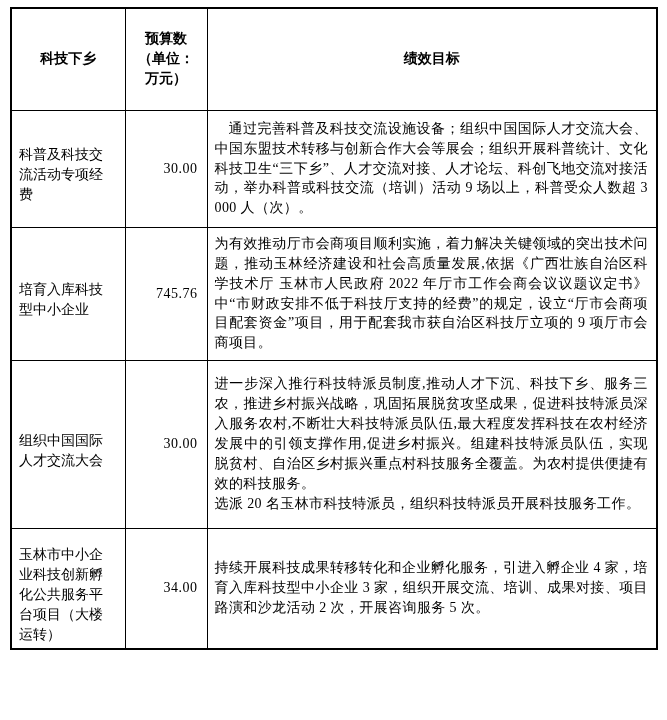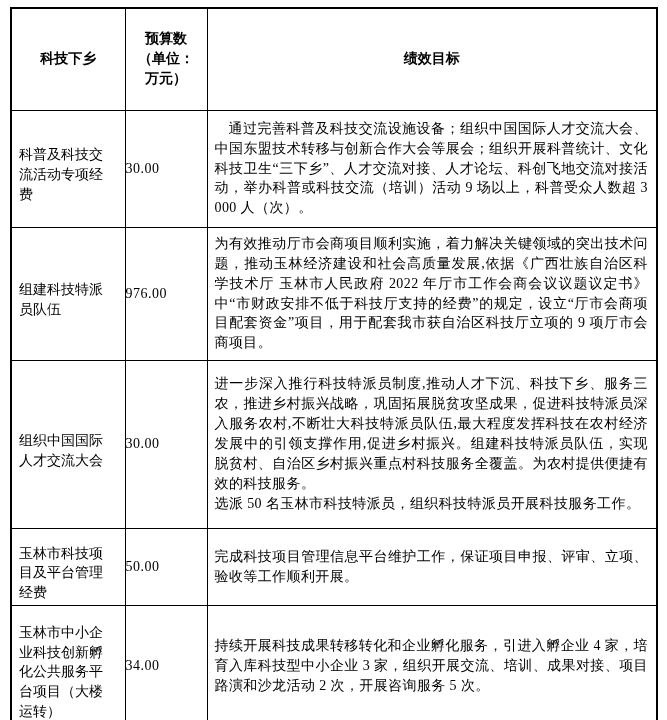--- a/index.html
+++ b/index.html
@@ -49,22 +49,22 @@
     font-weight: bold;
     text-align: center;
     white-space: pre-line;
     padding: 10px 4px;
   }
   td.name {
     text-align: left;
     padding: 15px 10px 2px 7px;
   }
   td.budget {
-    text-align: left;
-    padding: 0;
+    text-align: right;
+    padding: 9px;
     letter-spacing: 0.5px;
     margin-left: 32px;
   }
   td.goal {
     text-align: justify;
     white-space: pre-line;
     padding: 2px 8px 2px 7px;
     letter-spacing: 0.4px;
   }
   td.goal.first-indent {
@@ -90,34 +90,29 @@
         <th>绩效目标</th>
       </tr>
     </thead>
     <tbody>
       <tr class="r0">
         <td class="name">科普及科技交流活动专项经费</td>
         <td class="budget">30.00</td>
         <td class="goal first-indent">通过完善科普及科技交流设施设备；组织中国国际人才交流大会、中国东盟技术转移与创新合作大会等展会；组织开展科普统计、文化科技卫生“三下乡”、人才交流对接、人才论坛、科创飞地交流对接活动，举办科普或科技交流（培训）活动 9 场以上，科普受众人数超 3000 人（次）。</td>
       </tr>
       <tr class="r1">
-        <td class="name">组建科技特派员队伍</td>
-        <td class="budget">976.00</td>
+        <td class="name">培育入库科技型中小企业</td>
+        <td class="budget">745.76</td>
         <td class="goal">为有效推动厅市会商项目顺利实施，着力解决关键领域的突出技术问题，推动玉林经济建设和社会高质量发展,依据《广西壮族自治区科学技术厅 玉林市人民政府 2022 年厅市工作会商会议议题议定书》中“市财政安排不低于科技厅支持的经费”的规定，设立“厅市会商项目配套资金”项目，用于配套我市获自治区科技厅立项的 9 项厅市会商项目。</td>
       </tr>
       <tr class="r2">
         <td class="name">组织中国国际人才交流大会</td>
         <td class="budget">30.00</td>
         <td class="goal">进一步深入推行科技特派员制度,推动人才下沉、科技下乡、服务三农，推进乡村振兴战略，巩固拓展脱贫攻坚成果，促进科技特派员深入服务农村,不断壮大科技特派员队伍,最大程度发挥科技在农村经济发展中的引领支撑作用,促进乡村振兴。组建科技特派员队伍，实现脱贫村、自治区乡村振兴重点村科技服务全覆盖。为农村提供便捷有效的科技服务。
-选派 50 名玉林市科技特派员，组织科技特派员开展科技服务工作。</td>
-      </tr>
-      <tr class="r3">
-        <td class="name">玉林市科技项目及平台管理经费</td>
-        <td class="budget">50.00</td>
-        <td class="goal">完成科技项目管理信息平台维护工作，保证项目申报、评审、立项、验收等工作顺利开展。</td>
+选派 20 名玉林市科技特派员，组织科技特派员开展科技服务工作。</td>
       </tr>
       <tr class="r4">
         <td class="name">玉林市中小企业科技创新孵化公共服务平台项目（大楼运转）</td>
         <td class="budget">34.00</td>
         <td class="goal">持续开展科技成果转移转化和企业孵化服务，引进入孵企业 4 家，培育入库科技型中小企业 3 家，组织开展交流、培训、成果对接、项目路演和沙龙活动 2 次，开展咨询服务 5 次。</td>
       </tr>
     </tbody>
   </table>
 </div>
 

